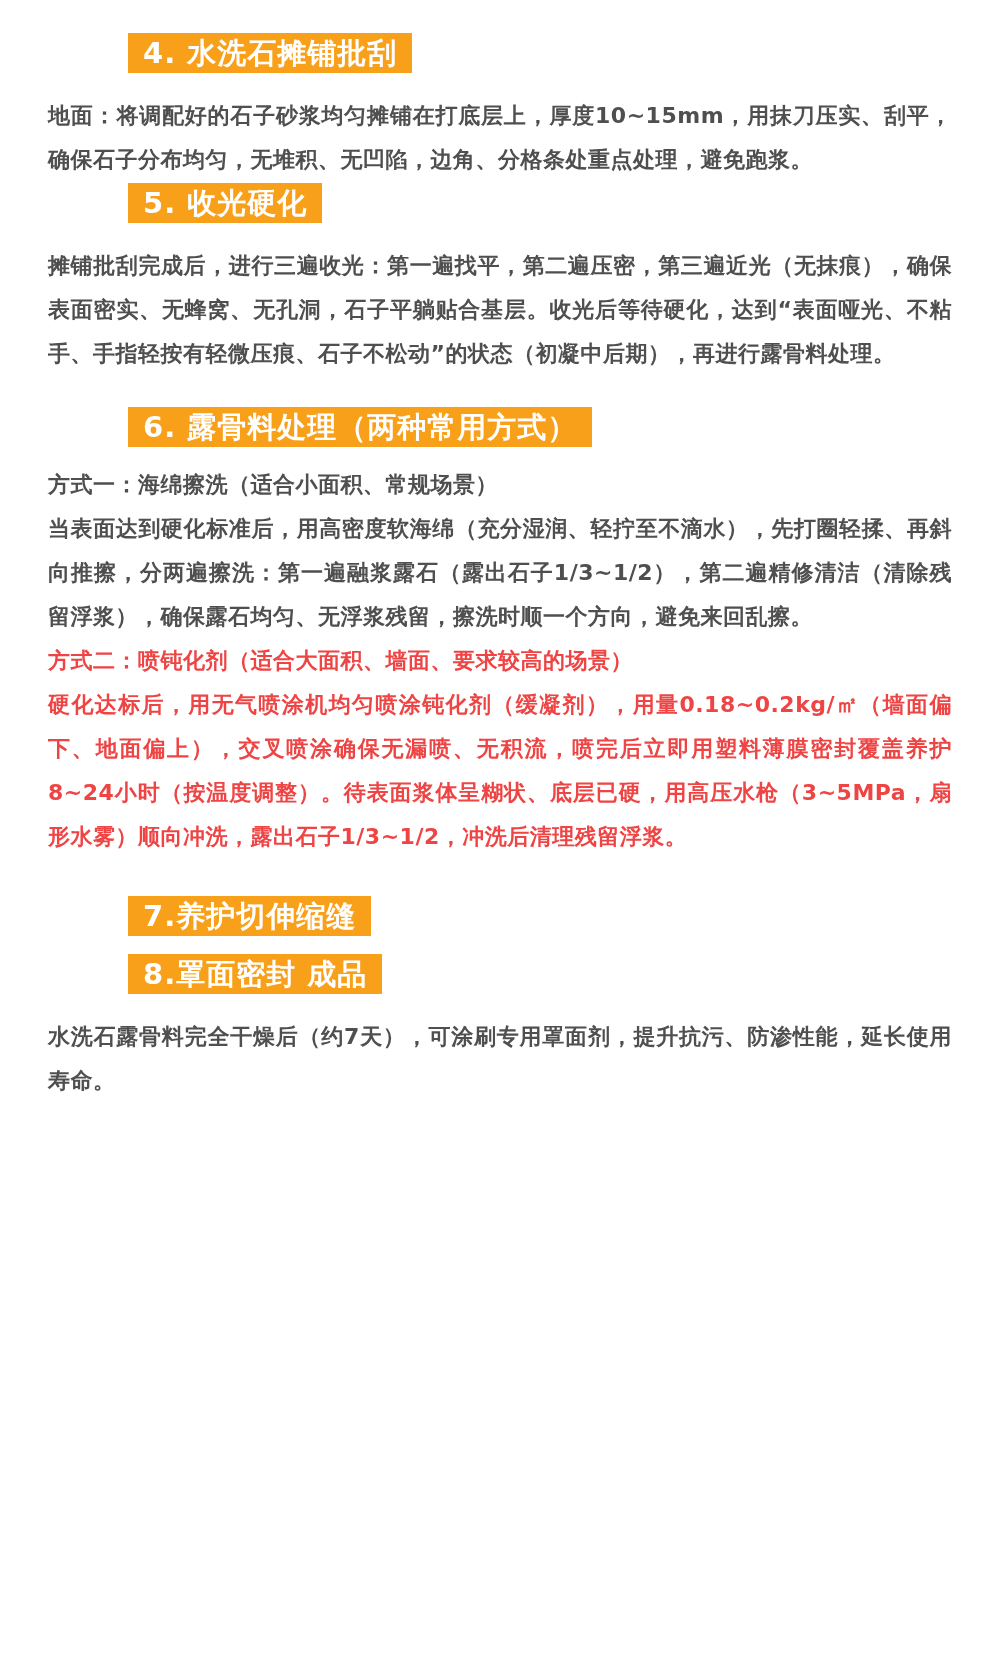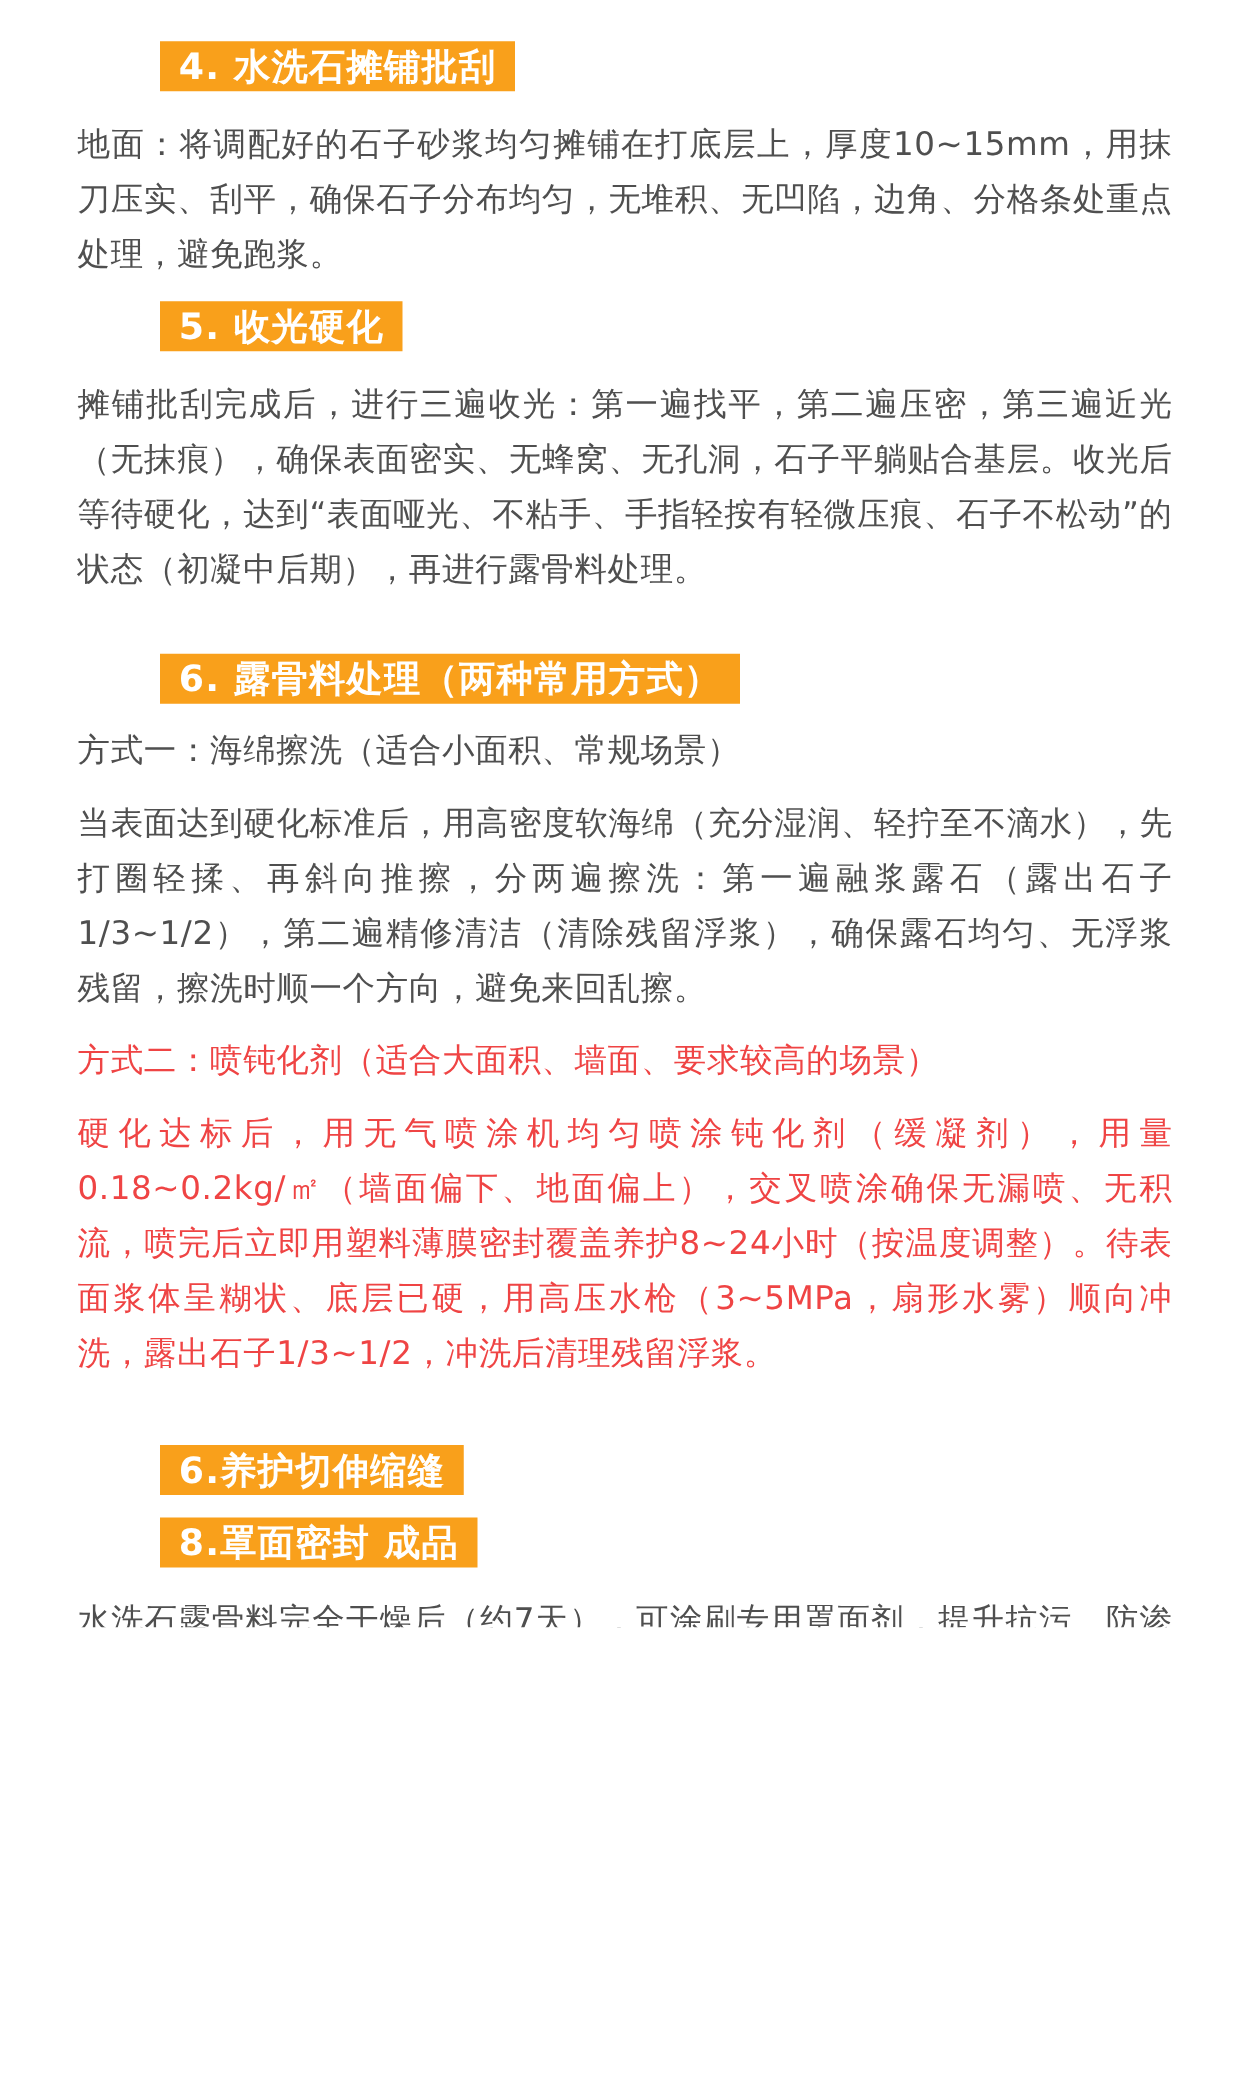--- a/index.html
+++ b/index.html
@@ -22,27 +22,28 @@
     font-weight: bold;
     line-height: 40px;
     height: 40px;
     padding: 0 15px;
     letter-spacing: 1px;
     white-space: nowrap;
   }
   section { display: block; }
   .sec-body { margin-top: 21px; }
   .para {
-    margin: 14px;
+    margin: 0;
     color: #4F4F4F;
-    font-size: 26px;
+    font-size: 22px;
     line-height: 44px;
     letter-spacing: 0.5px;
     text-align: justify;
     text-justify: inter-ideograph;
+    font-weight: bold;
   }
   .para.orange { color: #ef4444; }
   #sec-5 .sec-heading { margin-top: 1px; }
   #sec-6 .sec-heading { margin-top: 31px; }
   #sec-6 .sec-body   { margin-top: 16px; }
   #sec-7 .sec-heading { margin-top: 37px; }
   #sec-8 .sec-heading { margin-top: 18px; }
 </style>
 </head>
 <body>
@@ -67,21 +68,21 @@
     <div class="sec-heading">6. 露骨料处理（两种常用方式）</div>
     <div class="sec-body">
       <p class="para">方式一：海绵擦洗（适合小面积、常规场景）</p>
       <p class="para">当表面达到硬化标准后，用高密度软海绵（充分湿润、轻拧至不滴水），先打圈轻揉、再斜向推擦，分两遍擦洗：第一遍融浆露石（露出石子1/3~1/2），第二遍精修清洁（清除残留浮浆），确保露石均匀、无浮浆残留，擦洗时顺一个方向，避免来回乱擦。</p>
       <p class="para orange">方式二：喷钝化剂（适合大面积、墙面、要求较高的场景）</p>
       <p class="para orange">硬化达标后，用无气喷涂机均匀喷涂钝化剂（缓凝剂），用量0.18~0.2kg/㎡（墙面偏下、地面偏上），交叉喷涂确保无漏喷、无积流，喷完后立即用塑料薄膜密封覆盖养护8~24小时（按温度调整）。待表面浆体呈糊状、底层已硬，用高压水枪（3~5MPa，扇形水雾）顺向冲洗，露出石子1/3~1/2，冲洗后清理残留浮浆。</p>
     </div>
   </section>
 
   <section id="sec-7">
-    <div class="sec-heading">6.养护切伸缩缝</div>
+    <div class="sec-heading">7.养护切伸缩缝</div>
   </section>
 
   <section id="sec-8">
     <div class="sec-heading">8.罩面密封 成品</div>
     <div class="sec-body">
       <p class="para">水洗石露骨料完全干燥后（约7天），可涂刷专用罩面剂，提升抗污、防渗性能，延长使用寿命。</p>
     </div>
   </section>
 
 </div>

